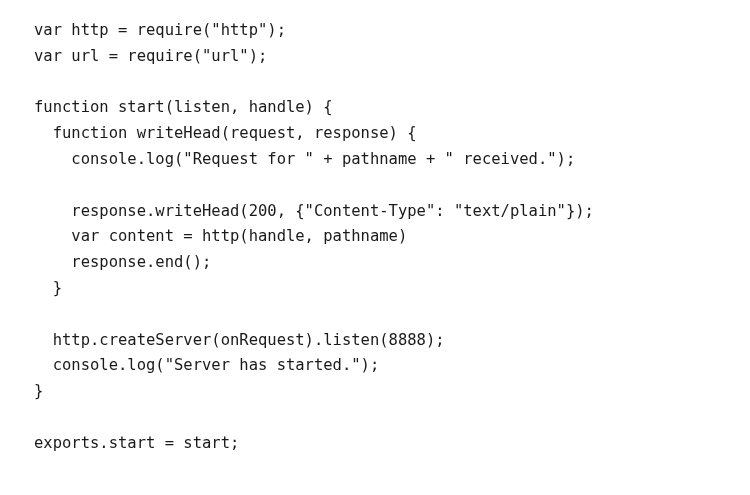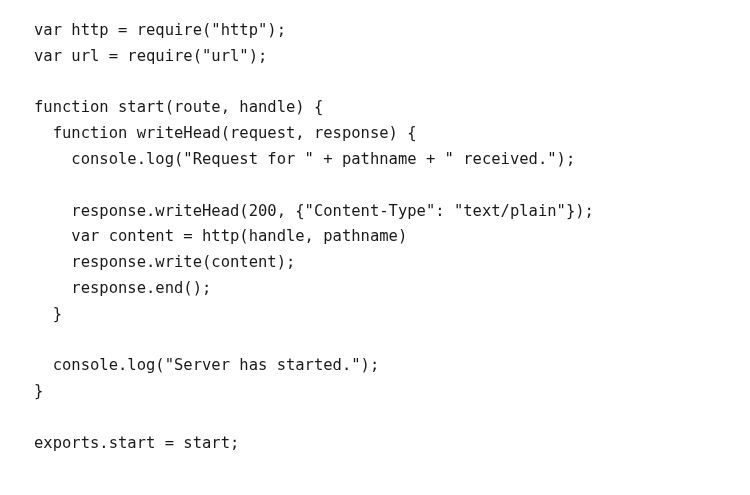--- a/index.html
+++ b/index.html
@@ -33,27 +33,27 @@
     white-space: pre;
   }
 </style>
 </head>
 <body>
 
 <div id="code-block">
     <div class="code-line">var http = require("http");</div>
     <div class="code-line">var url = require("url");</div>
     <div class="code-line blank">&nbsp;</div>
-    <div class="code-line">function start(route, handle) {</div>
+    <div class="code-line">function start(listen, handle) {</div>
     <div class="code-line">  function writeHead(request, response) {</div>
     <div class="code-line">    console.log("Request for " + pathname + " received.");</div>
     <div class="code-line blank">&nbsp;</div>
     <div class="code-line">    response.writeHead(200, {"Content-Type": "text/plain"});</div>
     <div class="code-line">    var content = http(handle, pathname)</div>
-    <div class="code-line">    response.write(content);</div>
     <div class="code-line">    response.end();</div>
     <div class="code-line">  }</div>
     <div class="code-line blank">&nbsp;</div>
+    <div class="code-line">  http.createServer(onRequest).listen(8888);</div>
     <div class="code-line">  console.log("Server has started.");</div>
     <div class="code-line">}</div>
     <div class="code-line blank">&nbsp;</div>
     <div class="code-line">exports.start = start;</div>
   </div>
 
 </body></html>

